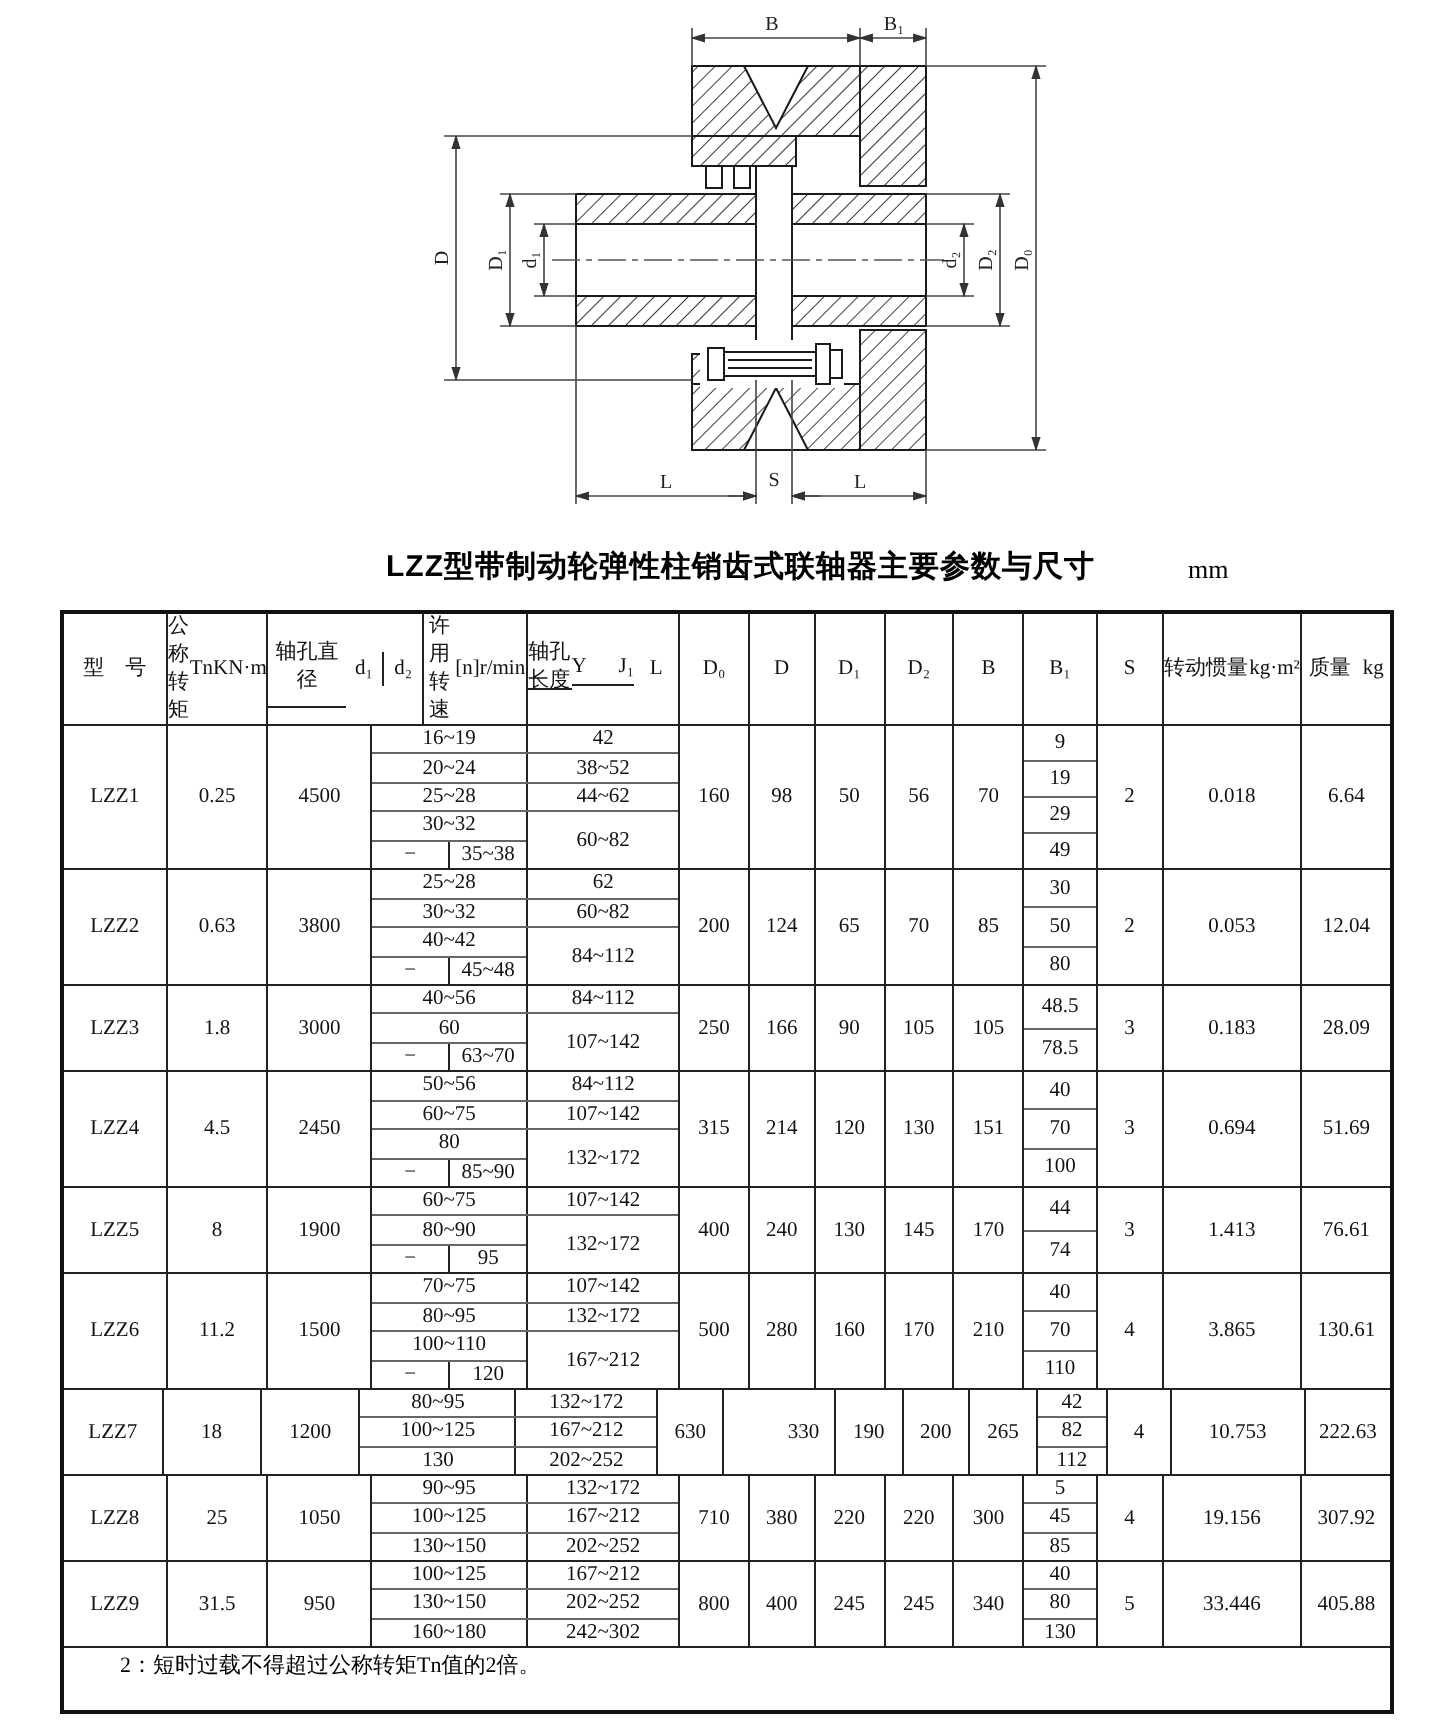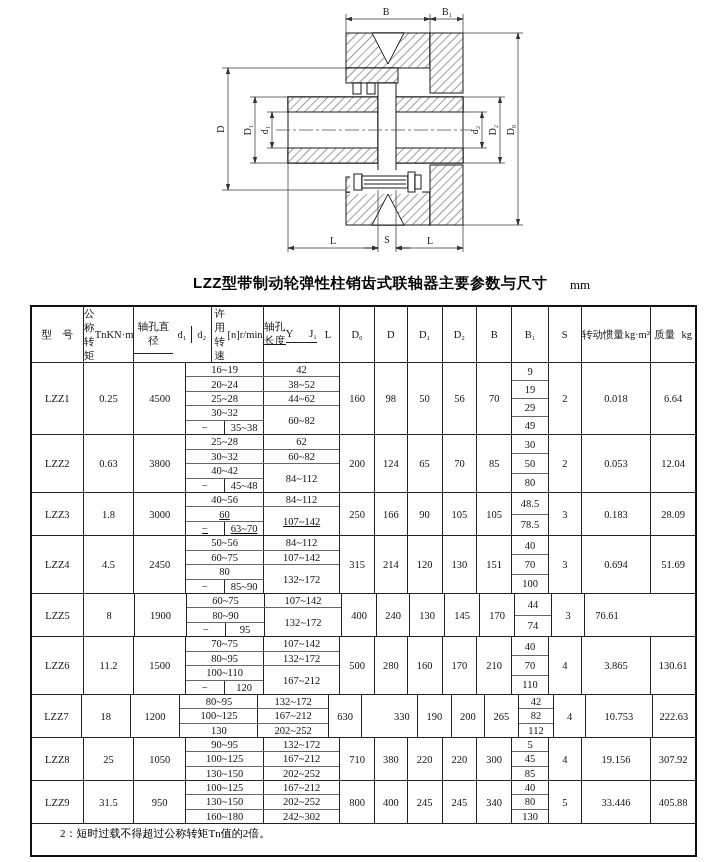--- a/index.html
+++ b/index.html
@@ -7,21 +7,21 @@
   body{position:relative;font-family:"Liberation Serif","DejaVu Serif",serif;color:#111}
 
   
   .diagram{position:absolute;left:0;top:0}
   .dimtxt{font-size:10px;fill:#222;font-family:"Liberation Serif","DejaVu Serif",serif}
 
   
   .titlebar{position:absolute;left:0;top:274px;width:726px;height:24px}
   .doc-title{position:absolute;left:193px;top:0;font-family:"Liberation Sans","DejaVu Sans",sans-serif;
              font-weight:600;font-size:15px;letter-spacing:.5px;color:#000}
-  .unit{position:absolute;left:570px;top:3px;font-size:13px;color:#000}
+  .unit{position:absolute;left:594px;top:3px;font-size:13px;color:#000}
 
   
   .spec-table{position:absolute;left:30px;top:305px;width:667px;border:2px solid #111;background:#fff}
   .thead{display:flex;height:56px;border-bottom:1px solid #222;font-size:10.5px}
   .th{border-right:1px solid #222;display:flex;flex-direction:row;align-items:center;justify-content:center;
       text-align:center;line-height:14px}
   .th:last-child{border-right:none}
   .hstack{justify-content:space-around;padding:3px 0}
   .w-model{width:52px}.w-tn{width:51px}.w-rpm{width:52px}.w-bore{width:78px}.w-len{width:77px}
   .w-d0{width:35px}.w-d{width:33px}.w-dd1{width:35px}.w-dd2{width:35px}.w-bb{width:35px}
@@ -304,21 +304,21 @@
         <div class="c" style="width: 52px;">LZZ3</div>
         <div class="c" style="width: 51px;">1.8</div>
         <div class="c" style="width: 52px;">3000</div>
         <div class="bl">
           <div class="grp" style="flex-grow: 1;">
             <div class="dcol">
               <div class="drow">40~56</div>
             </div>
             <div class="lcell">84~112</div>
           </div>
-          <div class="grp" style="flex-grow: 2; text-decoration: underline;">
+          <div class="grp" style="flex-grow: 2;">
             <div class="dcol">
               <div class="drow">60</div>
               <div class="drow">
                 <div class="h1">−</div>
                 <div class="h2">63~70</div>
               </div>
             </div>
             <div class="lcell">107~142</div>
           </div>
         </div>
@@ -402,20 +402,21 @@
         <div class="c" style="width: 35px;">400</div>
         <div class="c" style="width: 33px;">240</div>
         <div class="c" style="width: 35px;">130</div>
         <div class="c" style="width: 35px;">145</div>
         <div class="c" style="width: 35px;">170</div>
         <div class="b1col">
           <div class="b1i">44</div>
           <div class="b1i">74</div>
         </div>
         <div class="c" style="width: 33px;">3</div>
+        <div class="c" style="width: 70px;">1.413</div>
         <div class="c" style="width: 44px; border-right: none;">76.61</div>
       </div>
       <div class="trow" style="height: 58px;">
         <div class="c" style="width: 52px;">LZZ6</div>
         <div class="c" style="width: 51px;">11.2</div>
         <div class="c" style="width: 52px;">1500</div>
         <div class="bl">
           <div class="grp" style="flex-grow: 1;">
             <div class="dcol">
               <div class="drow">70~75</div>

